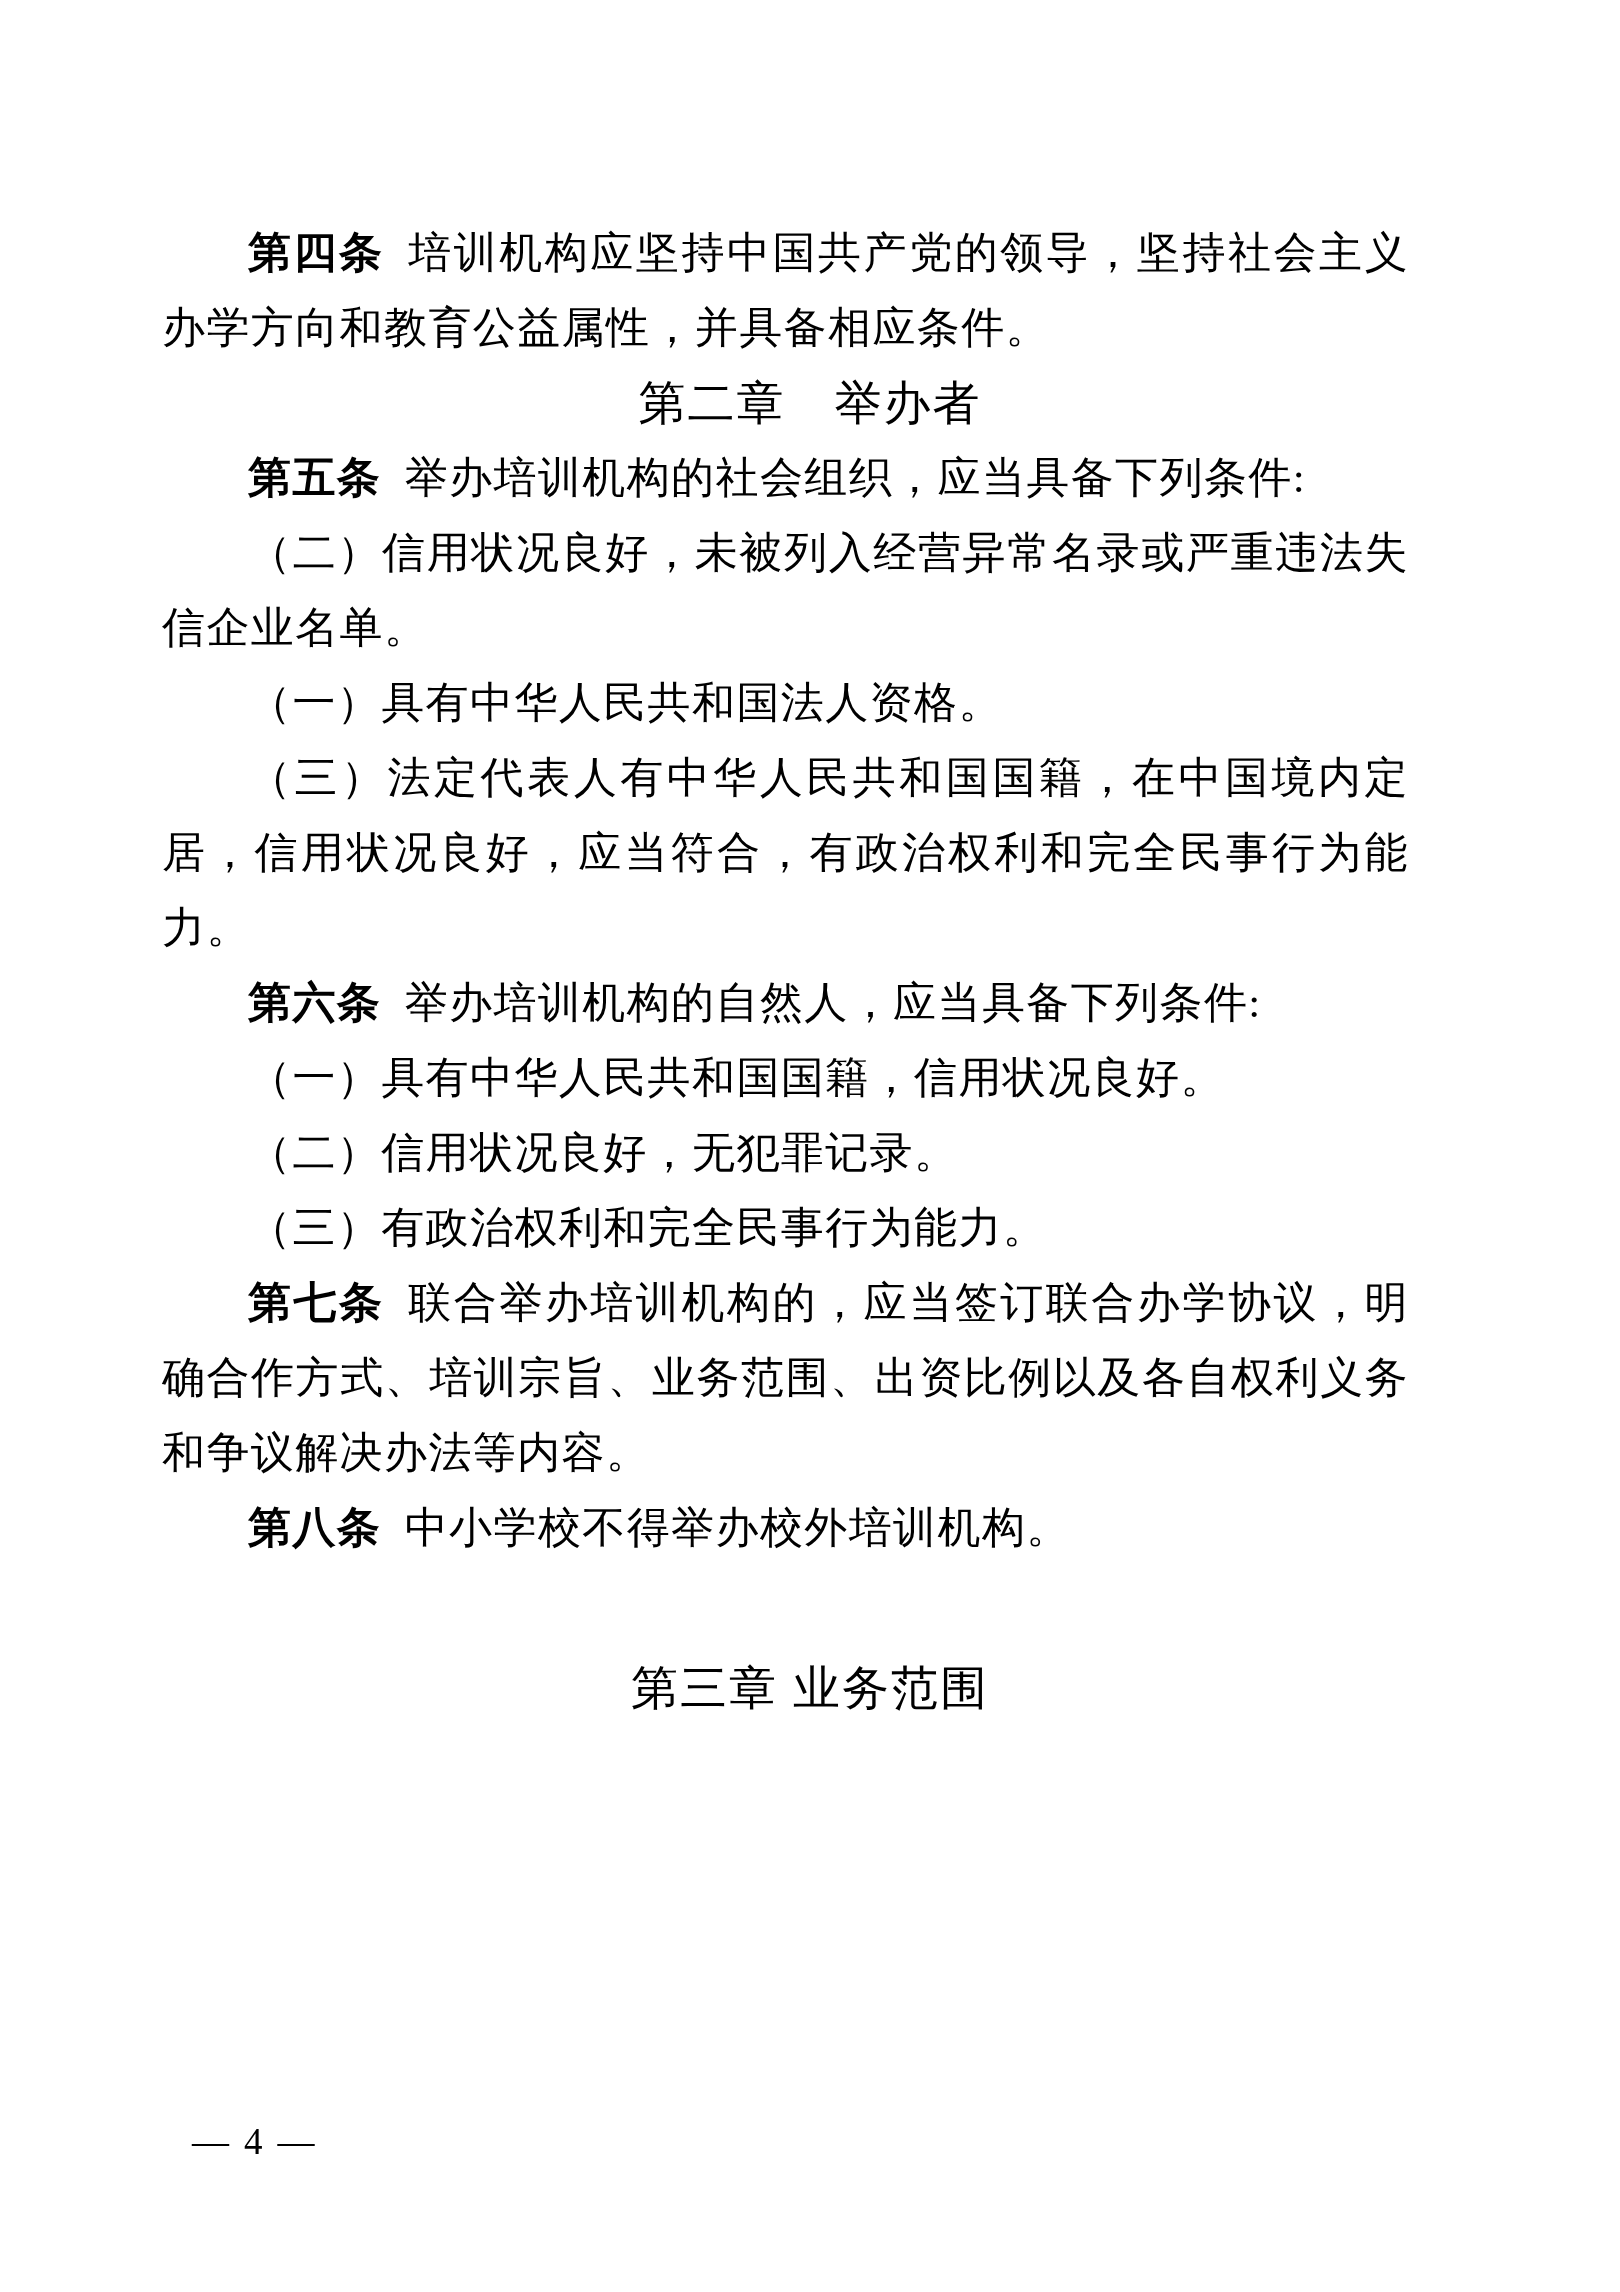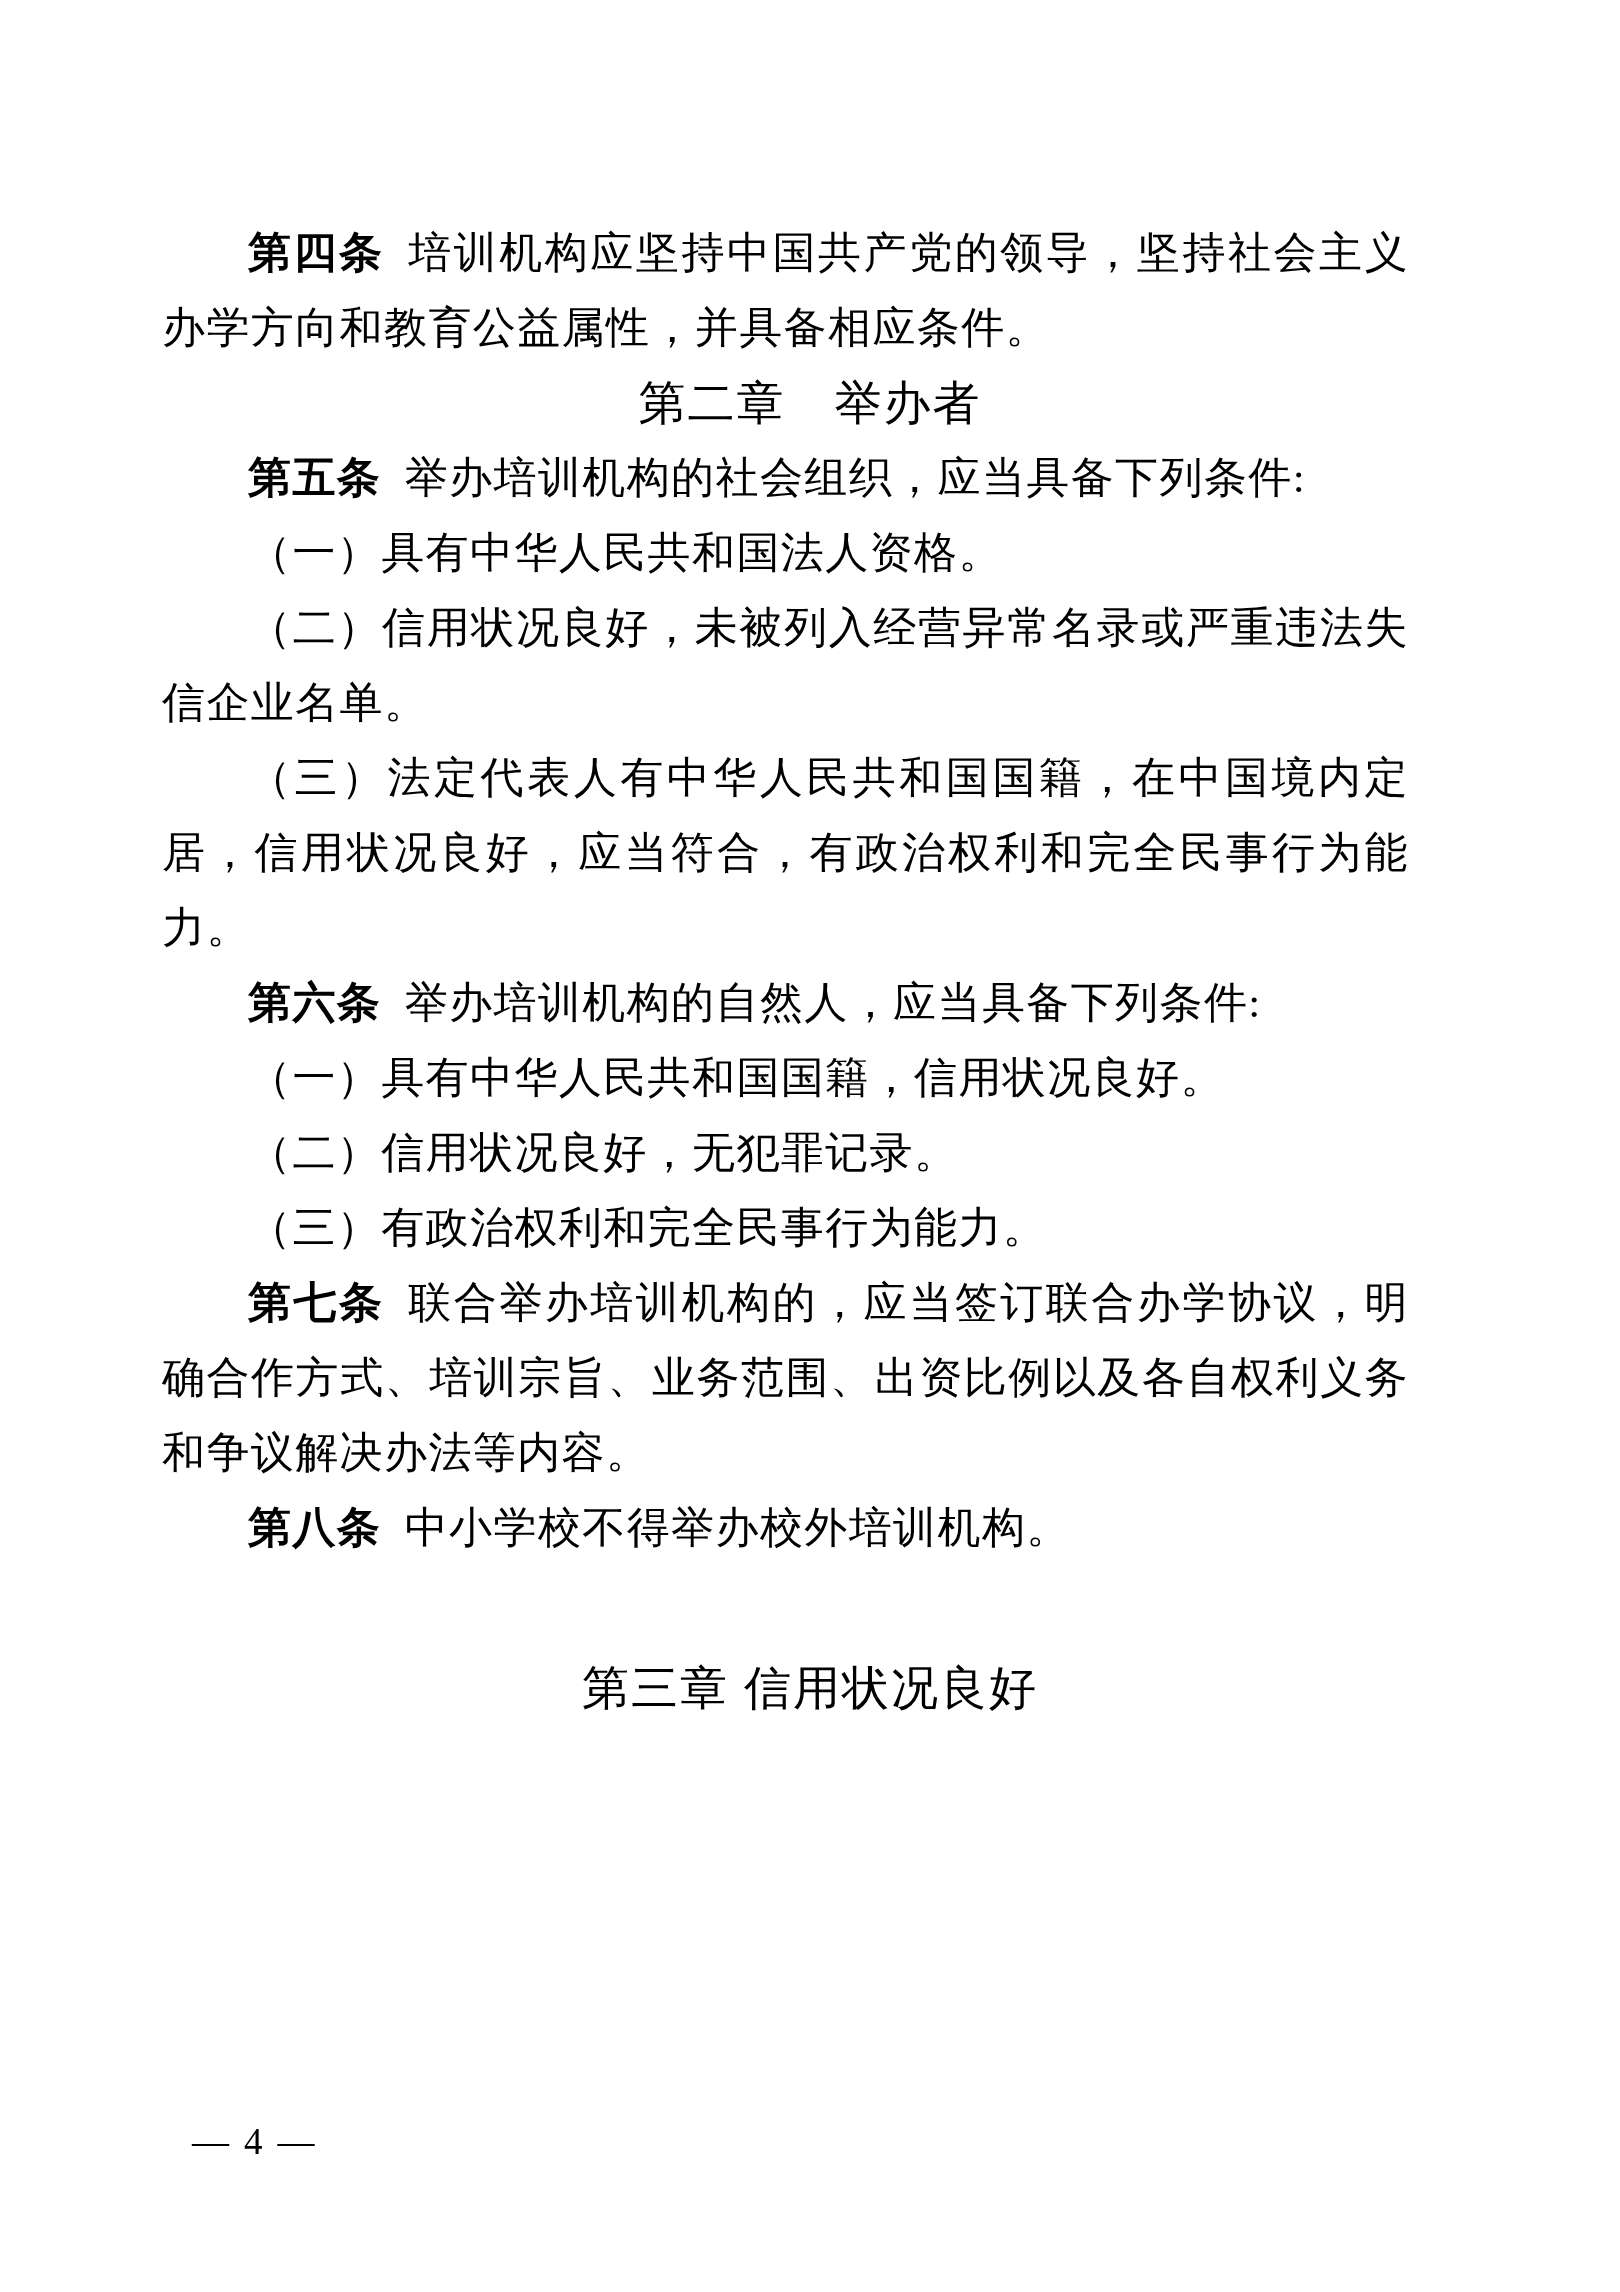--- a/index.html
+++ b/index.html
@@ -63,34 +63,34 @@
 
 <div class="page">
   <div class="content">
 
     <p class="para"><span class="term">第四条</span><span>培训机构应坚持中国共产党的领导，坚持社会主义办学方向和教育公益属性，并具备相应条件。</span></p>
 
     <h2 class="chapter">第二章　举办者</h2>
 
     <p class="para"><span class="term">第五条</span><span>举办培训机构的社会组织，应当具备下列条件:</span></p>
 
+    <p class="para">（二）信用状况良好，未被列入经营异常名录或严重违法失信企业名单。</p>
     <p class="para">（一）具有中华人民共和国法人资格。</p>
-    <p class="para">（二）信用状况良好，未被列入经营异常名录或严重违法失信企业名单。</p>
     <p class="para">（三）法定代表人有中华人民共和国国籍，在中国境内定居，信用状况良好，应当符合，有政治权利和完全民事行为能力。</p>
 
     <p class="para"><span class="term">第六条</span><span>举办培训机构的自然人，应当具备下列条件:</span></p>
 
     <p class="para">（一）具有中华人民共和国国籍，信用状况良好。</p>
     <p class="para">（二）信用状况良好，无犯罪记录。</p>
     <p class="para">（三）有政治权利和完全民事行为能力。</p>
 
     <p class="para"><span class="term">第七条</span><span>联合举办培训机构的，应当签订联合办学协议，明确合作方式、培训宗旨、业务范围、出资比例以及各自权利义务和争议解决办法等内容。</span></p>
 
     <p class="para"><span class="term">第八条</span><span>中小学校不得举办校外培训机构。</span></p>
 
-    <h2 class="chapter gap-before">第三章 信用状况良好</h2>
+    <h2 class="chapter gap-before">第三章 业务范围</h2>
 
 
   </div>
 
   <div class="footer">— 4 —</div>
 </div>
 
 
 </body></html>

